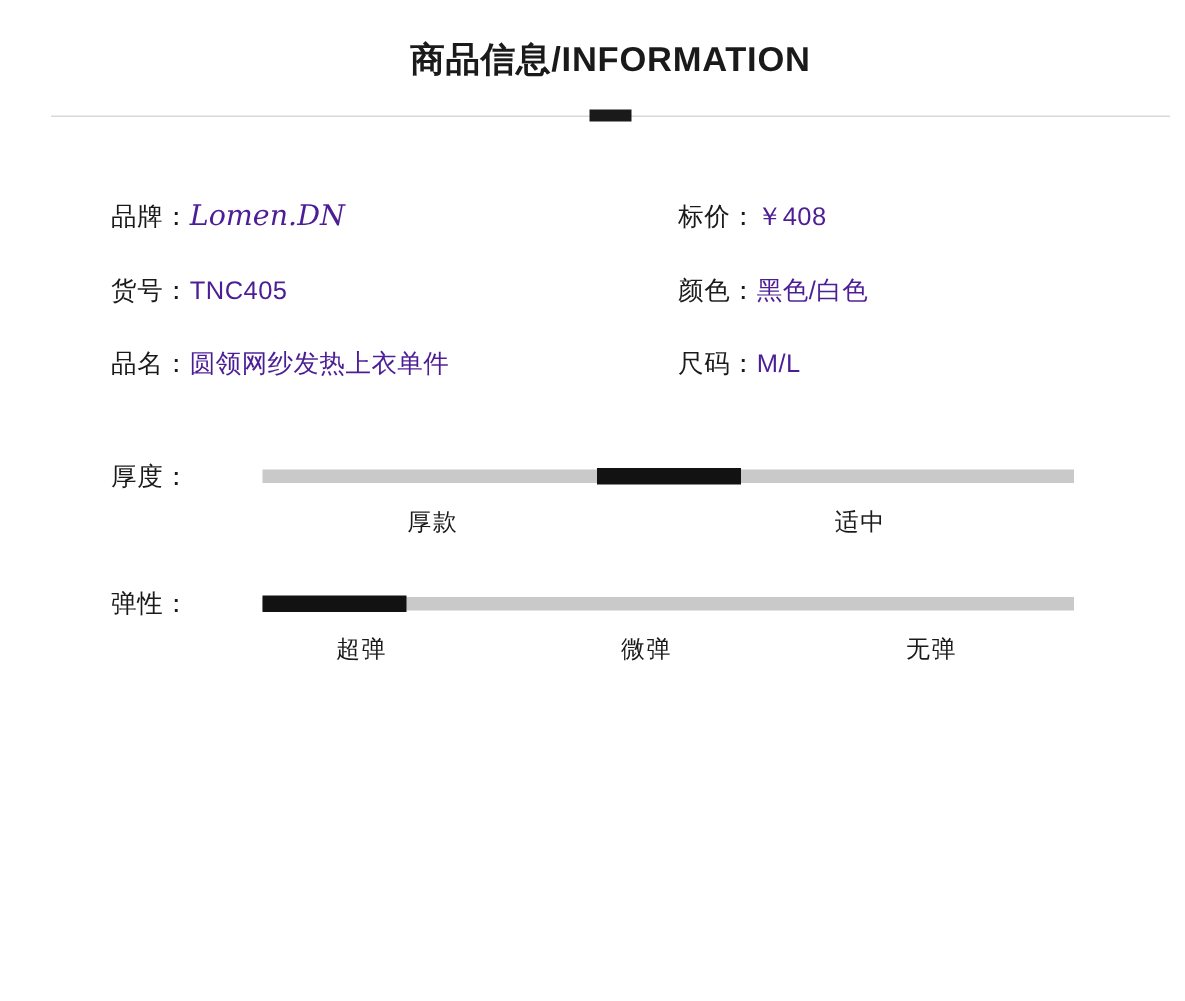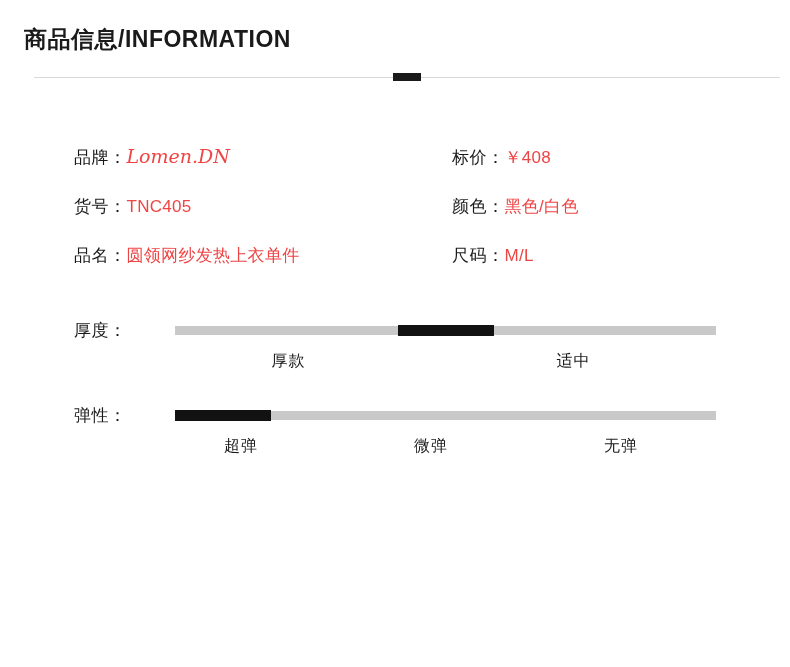--- a/index.html
+++ b/index.html
@@ -16,21 +16,21 @@
   }
   .page {
     position: relative;
     width: 790px;
     height: 667px;
   }
 
   
   .header {
     padding-top: 24px;
-    text-align: left;
+    text-align: center;
     padding-left: 24px;
   }
   .header-title {
     font-size: 23px;
     font-weight: bold;
     letter-spacing: 0.5px;
     color: #1a1a1a;
   }
   .header-rule-wrap {
     position: relative;
@@ -50,21 +50,21 @@
     left: 50%;
     transform: translateX(-50%);
     top: 0px;
     width: 28px;
     height: 8px;
     background: #1a1a1a;
   }
 
   
   .info {
-    margin-top: 60px;
+    margin-top: 48px;
     padding: 0 108px 0 74px;
   }
   .info-row {
     display: flex;
     align-items: baseline;
     margin-bottom: 26px;
   }
   .info-col {
     display: flex;
     align-items: baseline;
@@ -74,21 +74,21 @@
     flex: 0 0 378px;
   }
   .label {
     font-size: 17px;
     color: #1a1a1a;
     white-space: nowrap;
     letter-spacing: 0.5px;
   }
   .value {
     font-size: 17px;
-    color: #ef4444;
+    color: #4c1d95;
     white-space: nowrap;
     letter-spacing: 0.3px;
   }
   .value.brand {
     font-family: "DejaVu Serif", serif;
     font-style: italic;
     font-size: 19px;
     letter-spacing: 0px;
   }
   .info-row.full .value {

